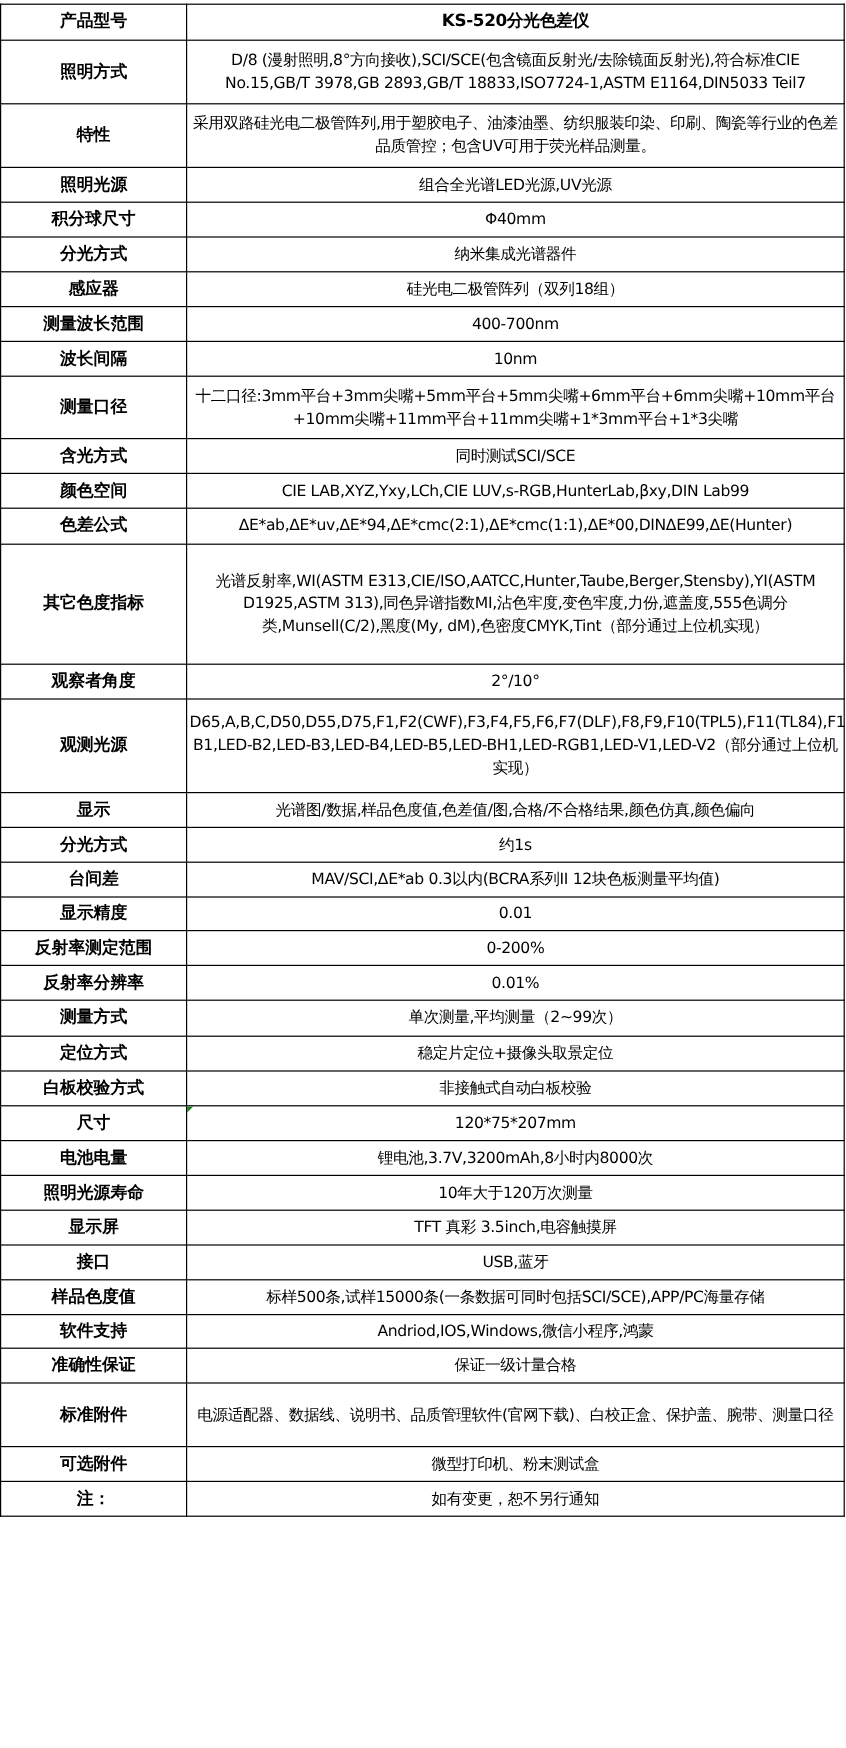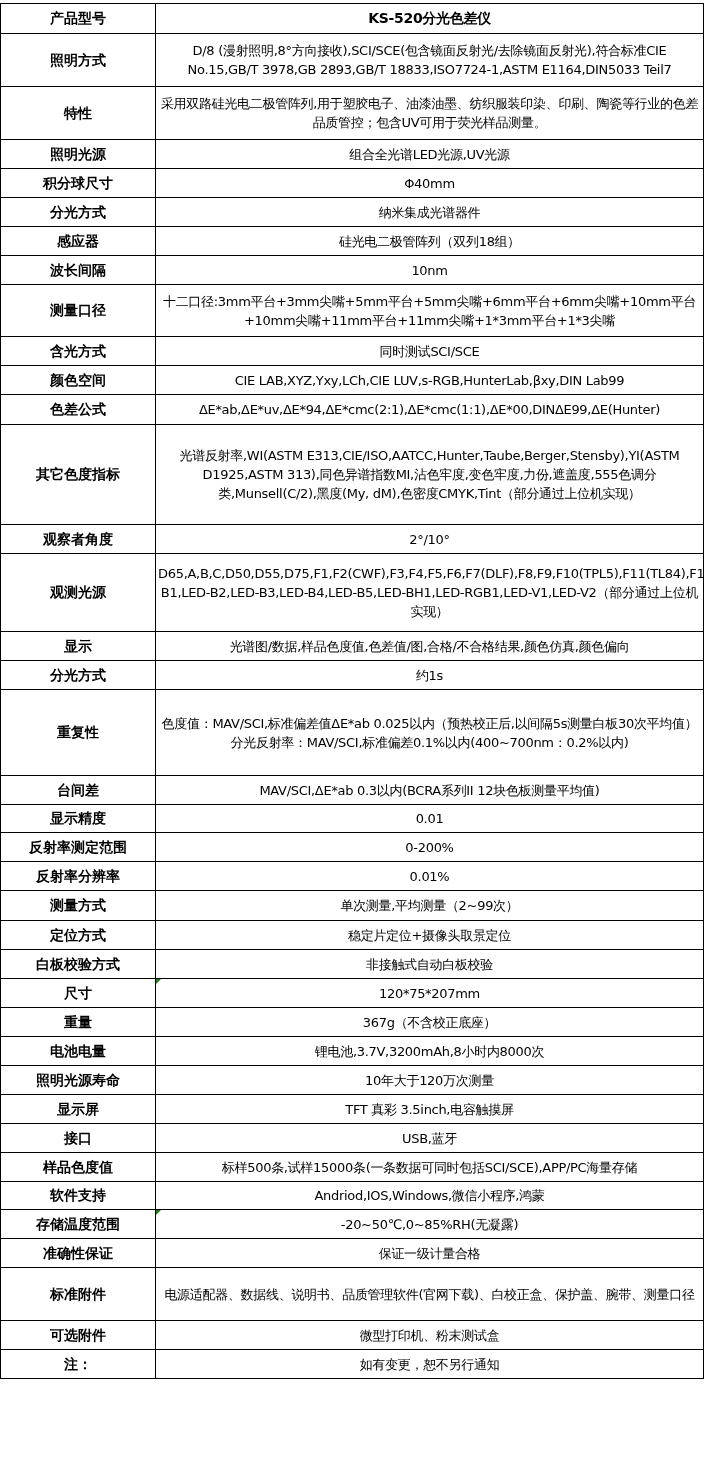--- a/index.html
+++ b/index.html
@@ -65,20 +65,24 @@
       </tr>
       <tr style="height: 29px;">
         <td class="label">分光方式</td>
         <td class="value">纳米集成光谱器件</td>
       </tr>
       <tr style="height: 29px;">
         <td class="label">感应器</td>
         <td class="value">硅光电二极管阵列（双列18组）</td>
       </tr>
       <tr style="height: 29px;">
+        <td class="label">测量波长范围</td>
+        <td class="value">400-700nm</td>
+      </tr>
+      <tr style="height: 29px;">
         <td class="label">波长间隔</td>
         <td class="value">10nm</td>
       </tr>
       <tr style="height: 52px;">
         <td class="label">测量口径</td>
         <td class="value">十二口径:3mm平台+3mm尖嘴+5mm平台+5mm尖嘴+6mm平台+6mm尖嘴+10mm平台+10mm尖嘴+11mm平台+11mm尖嘴+1*3mm平台+1*3尖嘴</td>
       </tr>
       <tr style="height: 29px;">
         <td class="label">含光方式</td>
         <td class="value">同时测试SCI/SCE</td>
@@ -104,27 +108,20 @@
         <td class="value">D65,A,B,C,D50,D55,D75,F1,F2(CWF),F3,F4,F5,F6,F7(DLF),F8,F9,F10(TPL5),F11(TL84),F12(TL83/U30),U35,NBF,ID50,ID65,LED-B1,LED-B2,LED-B3,LED-B4,LED-B5,LED-BH1,LED-RGB1,LED-V1,LED-V2（部分通过上位机实现）</td>
       </tr>
       <tr style="height: 29px; padding-left: 32px;">
         <td class="label">显示</td>
         <td class="value">光谱图/数据,样品色度值,色差值/图,合格/不合格结果,颜色仿真,颜色偏向</td>
       </tr>
       <tr style="height: 29px;">
         <td class="label">分光方式</td>
         <td class="value">约1s</td>
       </tr>
-      <tr style="height: 86px;">
-        <td class="label">重复性</td>
-        <td class="value">
-          <span class="val-line">色度值：MAV/SCI,标准偏差值ΔE*ab 0.025以内（预热校正后,以间隔5s测量白板30次平均值）</span>
-          <span class="val-line">分光反射率：MAV/SCI,标准偏差0.1%以内(400~700nm：0.2%以内)</span>
-        </td>
-      </tr>
       <tr style="height: 29px;">
         <td class="label">台间差</td>
         <td class="value">MAV/SCI,ΔE*ab 0.3以内(BCRA系列II 12块色板测量平均值)</td>
       </tr>
       <tr style="height: 28px;">
         <td class="label">显示精度</td>
         <td class="value">0.01</td>
       </tr>
       <tr style="height: 29px;">
         <td class="label">反射率测定范围</td>
@@ -144,24 +141,20 @@
       </tr>
       <tr style="height: 29px;">
         <td class="label">白板校验方式</td>
         <td class="value">非接触式自动白板校验</td>
       </tr>
       <tr style="height: 29px;">
         <td class="label">尺寸</td>
         <td class="value">120*75*207mm<span class="err-mark"></span></td>
       </tr>
       <tr style="height: 29px;">
-        <td class="label">重量</td>
-        <td class="value">367g（不含校正底座）</td>
-      </tr>
-      <tr style="height: 29px;">
         <td class="label">电池电量</td>
         <td class="value">锂电池,3.7V,3200mAh,8小时内8000次</td>
       </tr>
       <tr style="height: 29px;">
         <td class="label">照明光源寿命</td>
         <td class="value">10年大于120万次测量</td>
       </tr>
       <tr style="height: 29px;">
         <td class="label">显示屏</td>
         <td class="value">TFT 真彩 3.5inch,电容触摸屏</td>
@@ -172,24 +165,20 @@
       </tr>
       <tr style="height: 29px;">
         <td class="label">样品色度值</td>
         <td class="value">标样500条,试样15000条(一条数据可同时包括SCI/SCE),APP/PC海量存储</td>
       </tr>
       <tr style="height: 28px;">
         <td class="label">软件支持</td>
         <td class="value">Andriod,IOS,Windows,微信小程序,鸿蒙</td>
       </tr>
       <tr style="height: 29px;">
-        <td class="label">存储温度范围</td>
-        <td class="value">-20~50℃,0~85%RH(无凝露)<span class="err-mark"></span></td>
-      </tr>
-      <tr style="height: 29px;">
         <td class="label">准确性保证</td>
         <td class="value">保证一级计量合格</td>
       </tr>
       <tr style="height: 53px;">
         <td class="label">标准附件</td>
         <td class="value">电源适配器、数据线、说明书、品质管理软件(官网下载)、白校正盒、保护盖、腕带、测量口径</td>
       </tr>
       <tr style="height: 29px;">
         <td class="label">可选附件</td>
         <td class="value">微型打印机、粉末测试盒</td>

